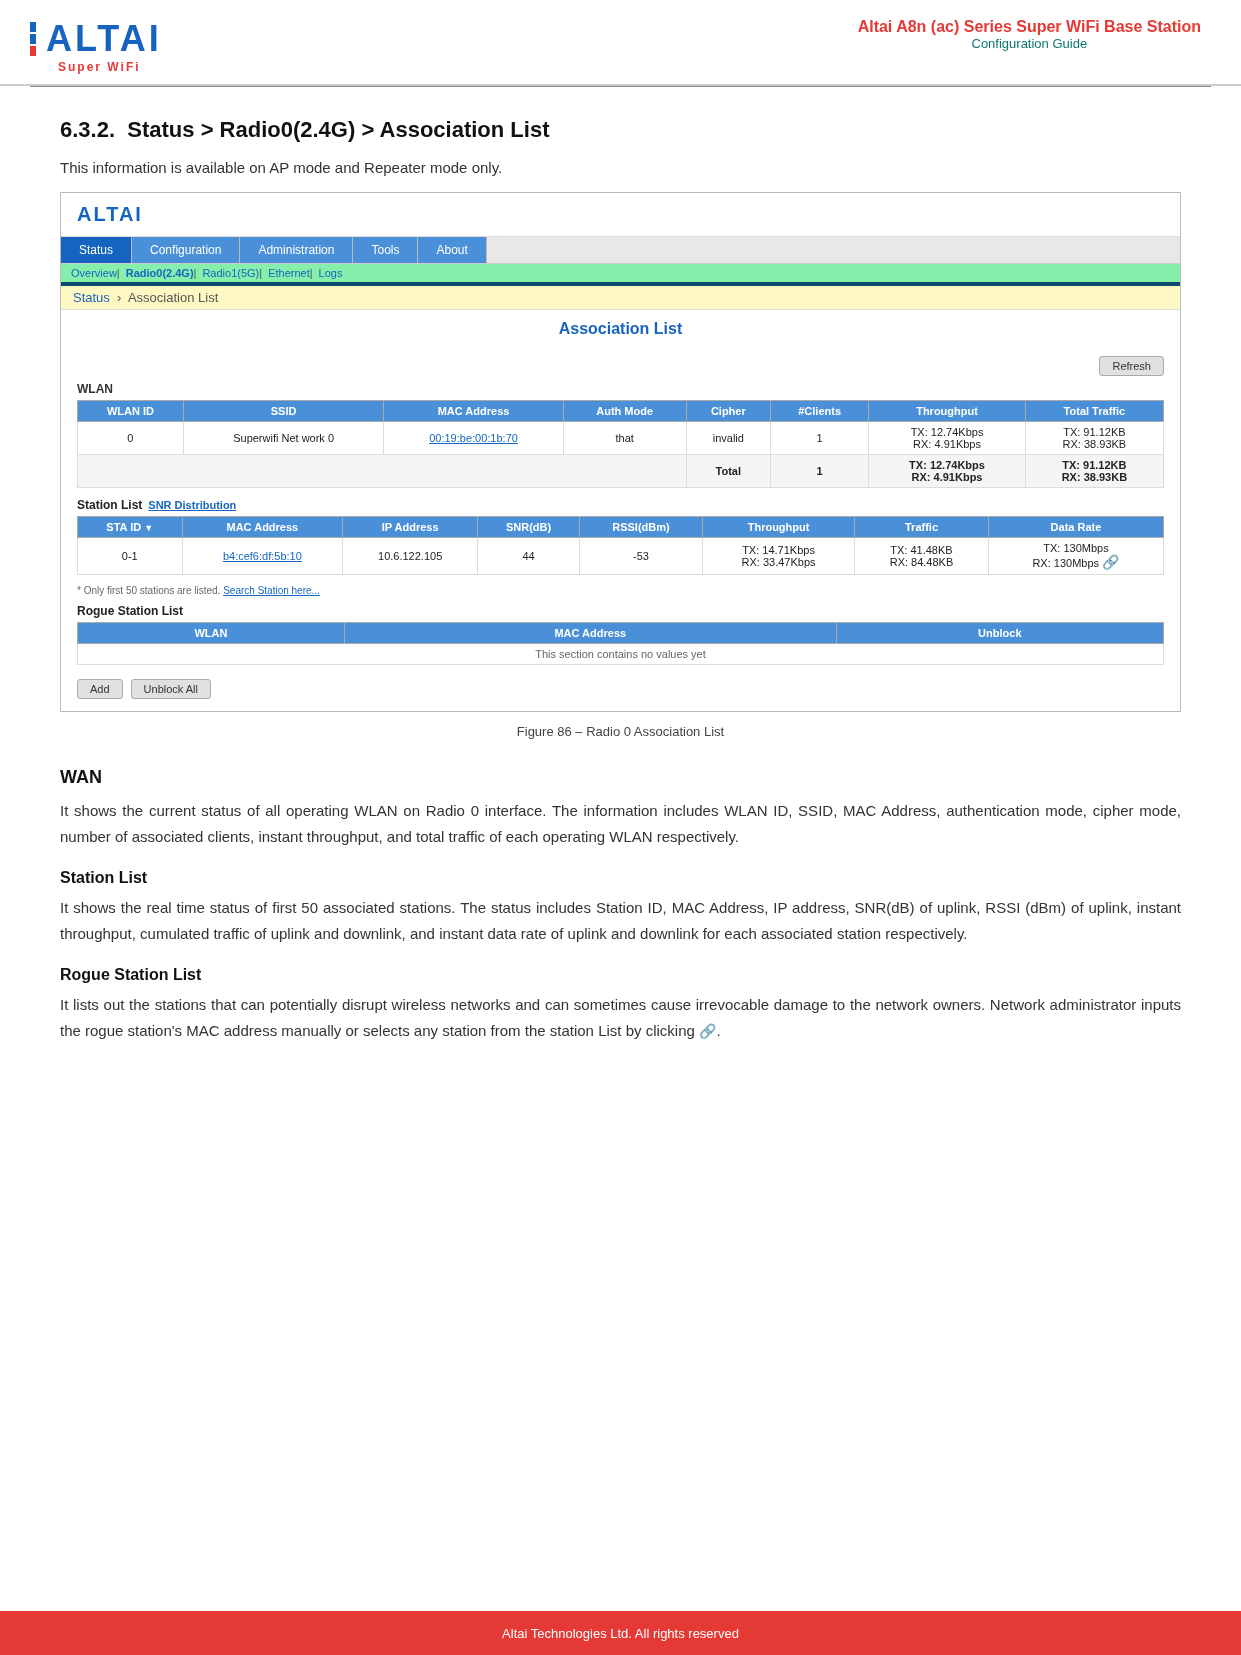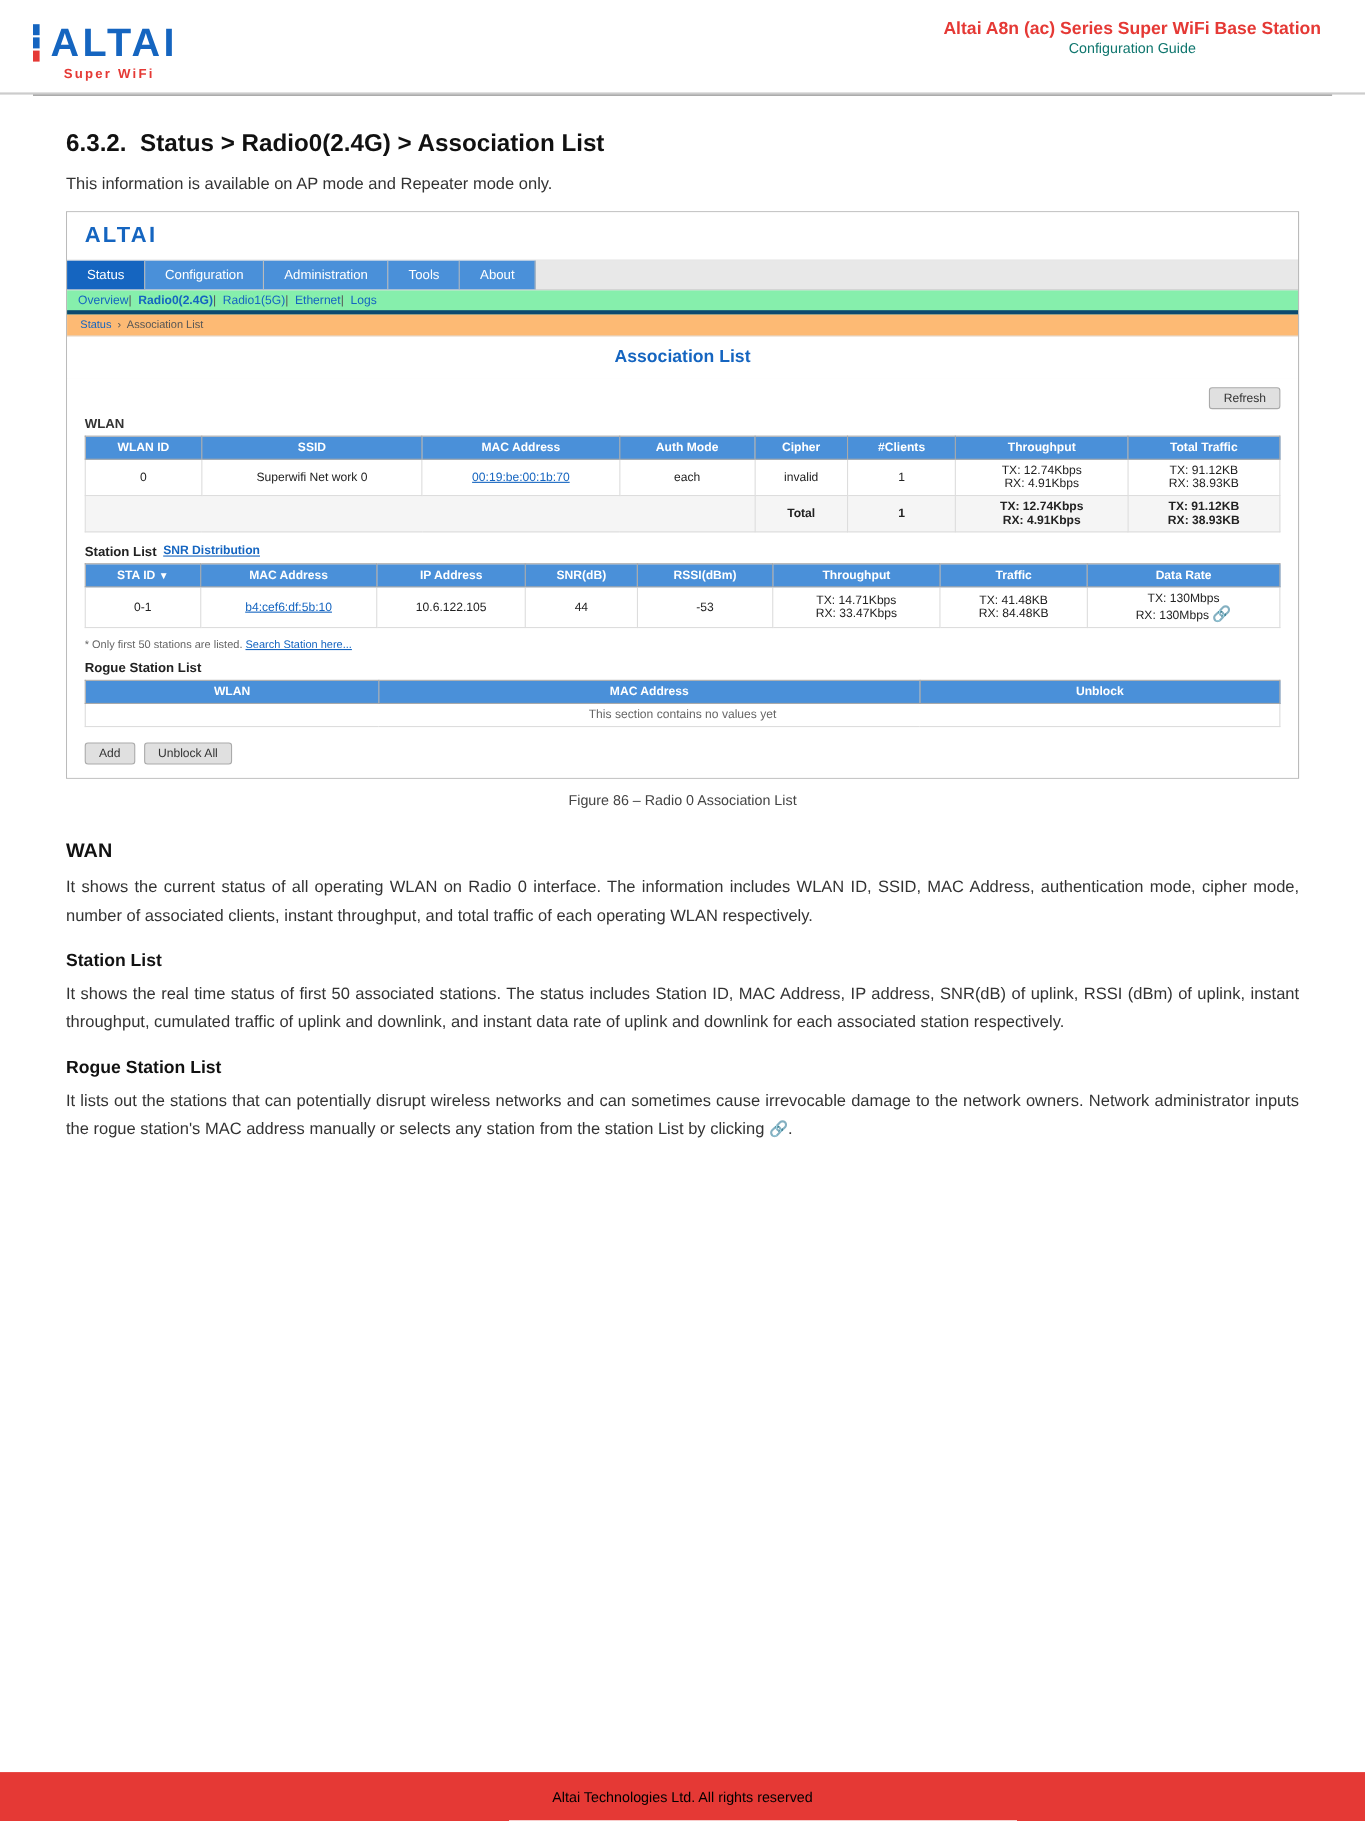--- a/index.html
+++ b/index.html
@@ -104,24 +104,24 @@
       margin-right: 6px;
     }
     .ui-subnav a {
       color: #1565c0;
       text-decoration: none;
     }
 
     
     .ui-breadcrumb {
       padding: 4px 12px;
-      font-size: 10px;
+      font-size: 13px;
       color: #555;
       border-bottom: 1px solid #ddd;
-      background: #fdba74;
+      background: #fef9c3;
     }
     .ui-breadcrumb a { color: #1565c0; text-decoration: none; }
 
     
     .ui-page-title {
       text-align: center;
       font-size: 16px;
       font-weight: bold;
       padding: 10px;
       color: #1565c0;
@@ -256,21 +256,21 @@
       bottom: 0;
       left: 0;
       right: 0;
       height: 44px;
       background: #e53935;
       display: flex;
       align-items: center;
       justify-content: center;
     }
     .footer-text {
-      color: #000000;
+      color: #ffffff;
       font-size: 13px;
     }
     .page-number {
       text-align: center;
       font-size: 13px;
       color: #555;
       margin-top: 20px;
       margin-bottom: 10px;
     }
     .logo-main {
@@ -379,21 +379,21 @@
             <th>#Clients</th>
             <th>Throughput</th>
             <th>Total Traffic</th>
           </tr>
         </thead>
         <tbody>
           <tr>
             <td>0</td>
             <td>Superwifi Net work 0</td>
             <td><a href="#" class="ui-link">00:19:be:00:1b:70</a></td>
-            <td>each</td>
+            <td>that</td>
             <td>invalid</td>
             <td>1</td>
             <td>TX: 12.74Kbps<br>RX: 4.91Kbps</td>
             <td>TX: 91.12KB<br>RX: 38.93KB</td>
           </tr>
           <tr class="total-row">
             <td colspan="4"></td>
             <td style="font-weight:bold;">Total</td>
             <td>1</td>
             <td>TX: 12.74Kbps<br>RX: 4.91Kbps</td>

